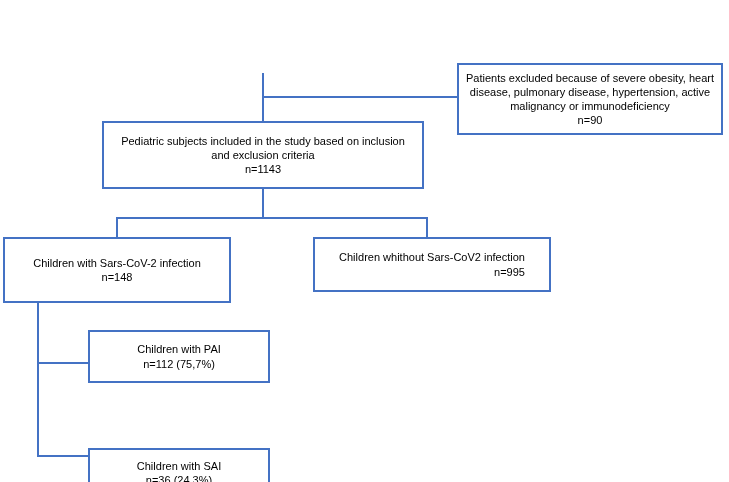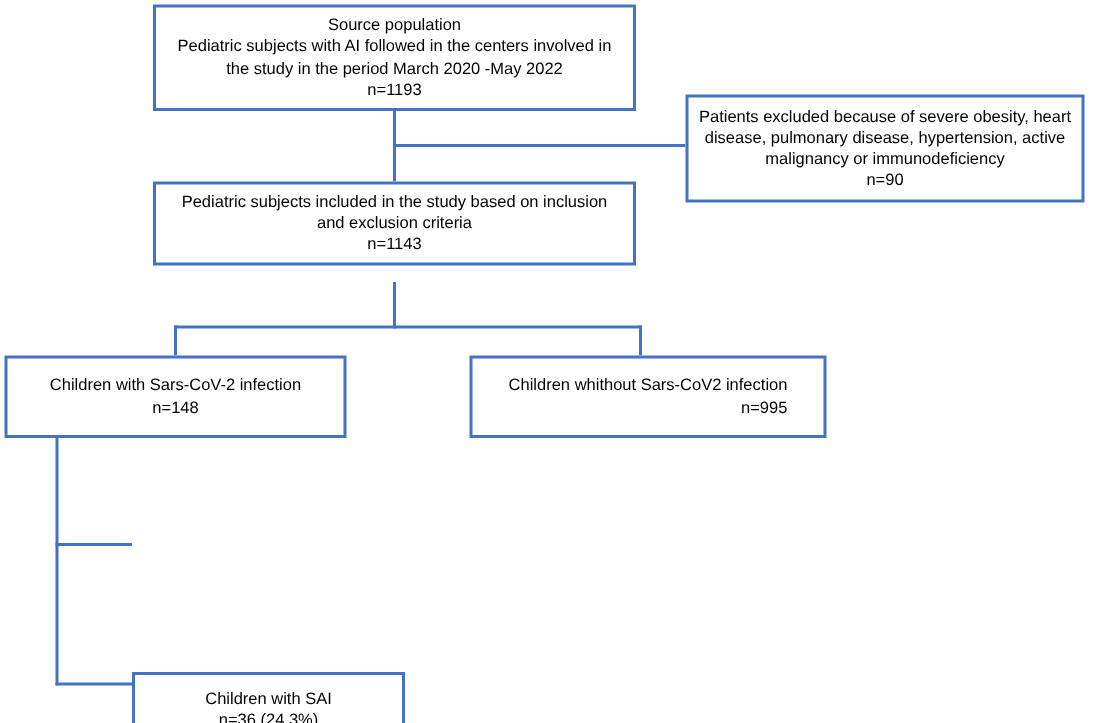--- a/index.html
+++ b/index.html
@@ -27,22 +27,22 @@
     white-space: pre-line;
     padding: 0 2px;
   }
   .line {
     position: absolute;
     background: var(--accent);
   }
   
   .b-source   { left:102px; top:3px;   width:322px; height:71px; }
   .b-excluded { left:457px; top:63px;  width:266px; height:72px; }
-  .b-included { left:102px; top:121px; width:322px; height:56px; }
-  .b-covid    { left:3px;   top:237px; width:228px; height:55px; }
+  .b-included { left:102px; top:121px; width:322px; height:68px; }
+  .b-covid    { left:3px;   top:237px; width:228px; height:66px; }
   .b-nocovid  { left:313px; top:237px; width:238px; height:55px;text-align:right; }
   .b-pai      { left:88px;  top:330px; width:182px; height:53px; }
   .b-sai      { left:88px;  top:448px; width:182px; height:50px; }
   
   .c-src-down   { left:262px; top:73px;  width:2px;   height:48px; }
   .c-excl-h     { left:263px; top:96px;  width:194px; height:2px;  }
   .c-incl-down  { left:262px; top:188px; width:2px;   height:31px; }
   .c-branch-h   { left:116px; top:217px; width:312px; height:2px;  }
   .c-branch-l   { left:116px; top:217px; width:2px;   height:20px; }
   .c-branch-r   { left:426px; top:217px; width:2px;   height:20px; }
@@ -58,37 +58,35 @@
   <div class="line c-src-down"></div>
   <div class="line c-excl-h"></div>
   <div class="line c-incl-down"></div>
   <div class="line c-branch-h"></div>
   <div class="line c-branch-l"></div>
   <div class="line c-branch-r"></div>
   <div class="line c-covid-down"></div>
   <div class="line c-pai-h"></div>
   <div class="line c-sai-h"></div>
 
-  <div class="box b-source">Source population
-Pediatric subjects with AI followed in the centers involved in
-the study in the period March 2020 -May 2022
-n=1193</div>
 
   <div class="box b-excluded">Patients excluded because of severe obesity, heart
 disease, pulmonary disease, hypertension, active
 malignancy or immunodeficiency
 n=90</div>
 
   <div class="box b-included">Pediatric subjects included in the study based on inclusion
 and exclusion criteria
 n=1143</div>
 
   <div class="box b-covid">Children with Sars-CoV-2 infection
 n=148</div>
 
   <div class="box b-nocovid">Children whithout Sars-CoV2 infection
 n=995</div>
 
+  <div class="box b-pai">Children with PAI
+n=112 (75,7%)</div>
 
   <div class="box b-sai">Children with SAI
 n=36 (24,3%)</div>
 
 </div>
 
 </body></html>

